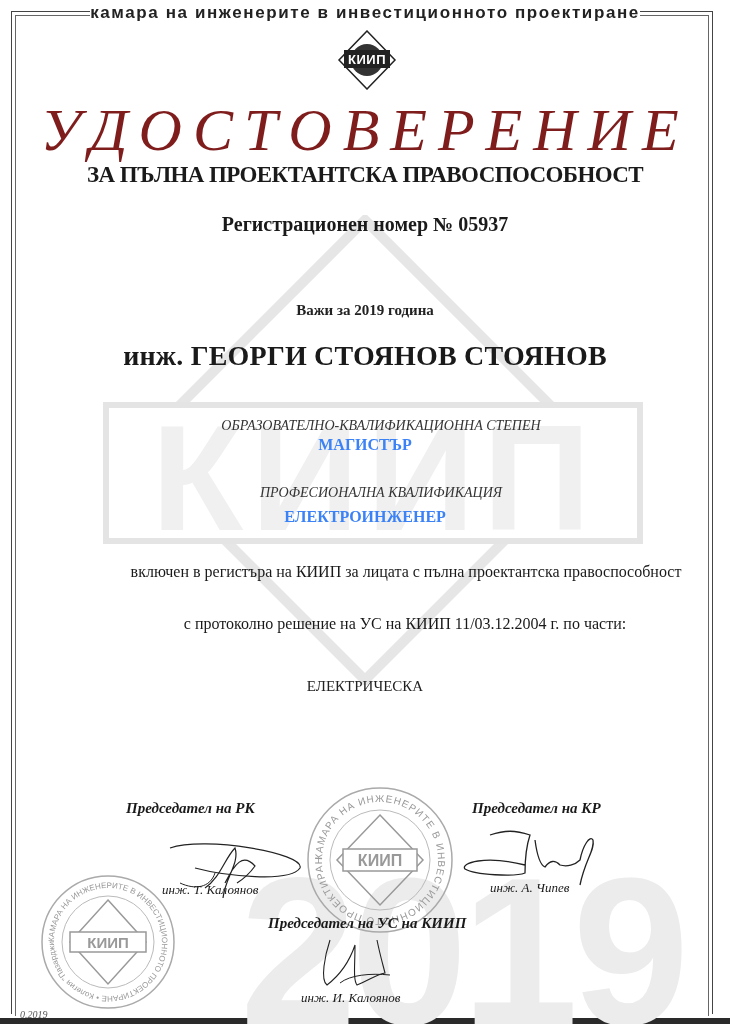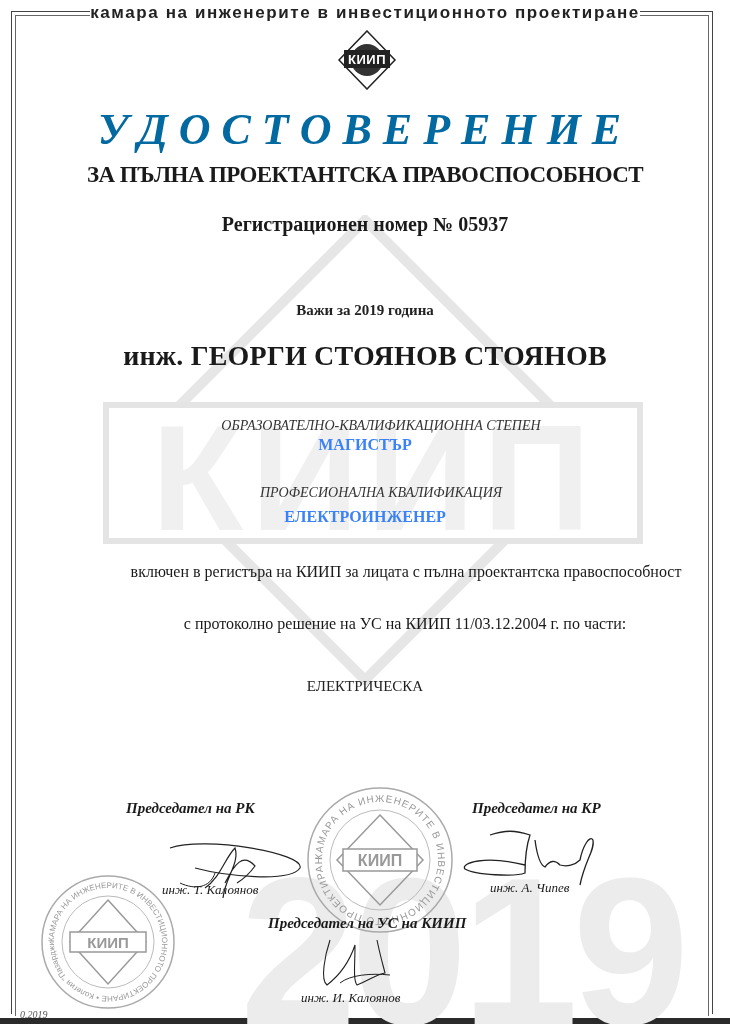--- a/index.html
+++ b/index.html
@@ -41,22 +41,22 @@
     font-family: "Liberation Sans", "DejaVu Sans", sans-serif; font-weight: bold;
     font-size: 150px; line-height: 120px; color: #f0f0f0; text-align: center; letter-spacing: 8px;
   }
   .wm-2019 {
     position: absolute; left: 240px; top: 867px; width: 400px; height: 170px;
     font-family: "Liberation Sans", "DejaVu Sans", sans-serif; font-weight: bold;
     font-size: 210px; line-height: 170px; color: #ececec; letter-spacing: -6px;
   }
   .centered { position: absolute; left: 0; width: 730px; text-align: center; }
   .title {
-    top: 100px; font-size: 44px; font-weight: bold; font-style: italic; letter-spacing: 11px;
-    color: #0369a1; line-height: 60px;
+    top: 100px; font-size: 60px; font-weight: normal; font-style: italic; letter-spacing: 11px;
+    color: #7f1d1d; line-height: 60px;
   }
   .subtitle { top: 162px; font-size: 23px; font-weight: bold; letter-spacing: -0.6px; color: #1a1a1a; }
   .reg { top: 213px; font-size: 20px; font-weight: bold; color: #1a1a1a; }
   .valid { top: 302px; font-size: 15px; font-weight: bold; color: #222; }
   .name { top: 340px; font-size: 28px; font-weight: bold; color: #1a1a1a; letter-spacing: 0.2px; }
   .label-it { font-style: italic; font-size: 14px; color: #333; padding-left: 16px; }
   .label-bold { font-weight: bold; font-size: 16px; color: #3b82f6; }
   .deg-label { top: 418px; }
   .deg-val { top: 436px; }
   .qual-label { top: 476px; margin-top: 9px; }

